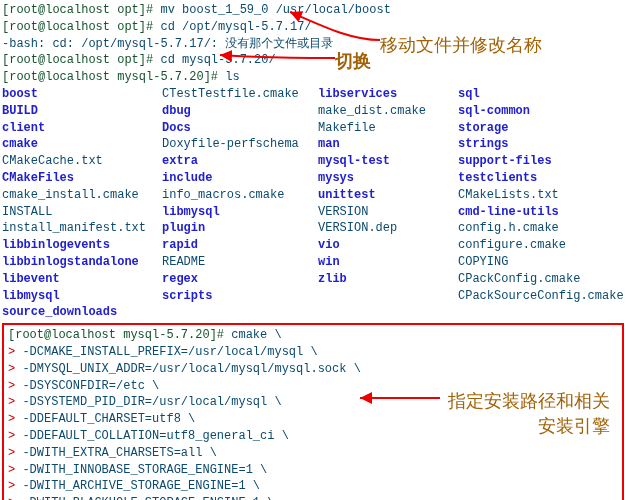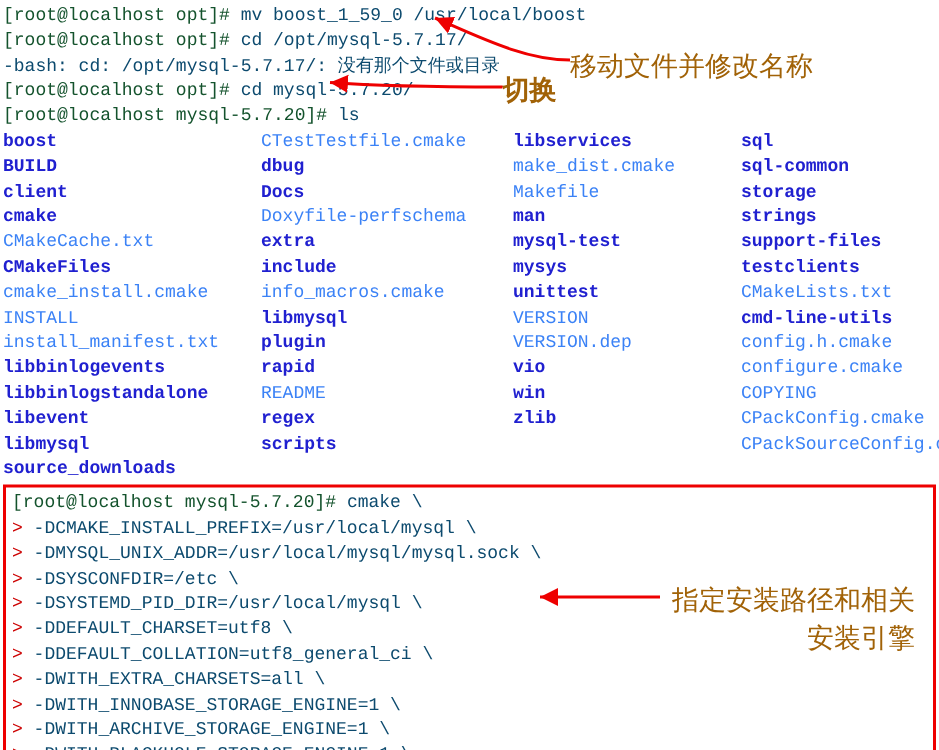--- a/index.html
+++ b/index.html
@@ -9,33 +9,33 @@
     line-height: 1.4;
     background: #fff;
     color: #000;
     width: 626px;
     padding: 2px;
     position: relative;
   }
   .prompt-root { color: #14532d; }
   .cmd { color: #0c4a6e; }
   .dir { color: #2020d0; font-weight: bold; }
-  .file { color: #3b82f6; }
+  .file { color: #0c4a6e; }
   .annot { color: #a16207; font-size: 18px; position: absolute; text-align: right; }
   .arrow { stroke: #e00; stroke-width: 2; fill: none; }
   .arrowhead { fill: #e00; }
   .boxed {
     border: 2px solid #e00;
     padding: 2px 4px;
     margin-top: 2px;
   }
   .ls-grid {
     display: grid;
     grid-template-columns: 160px 156px 140px 1fr;
-    column-gap: 12px;
+    column-gap: 0;
   }
   .ls-grid span { white-space: nowrap; }
   svg.overlay {
     position: absolute;
     top: 0; left: 0;
     width: 626px; height: 500px;
     pointer-events: none;
   }
 </style>
 </head>

